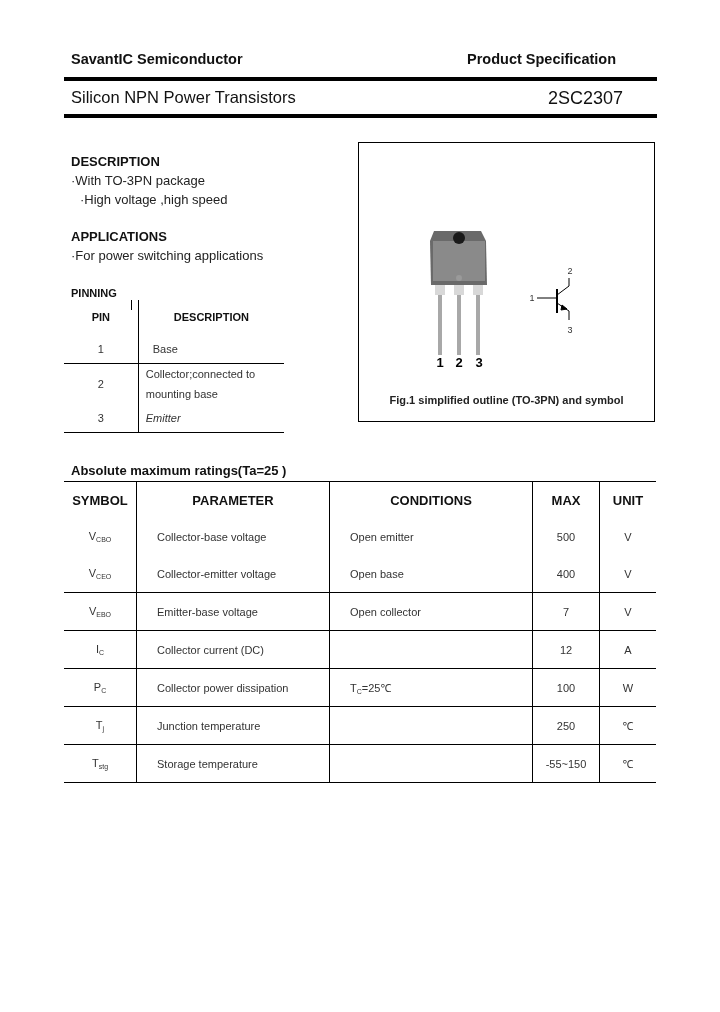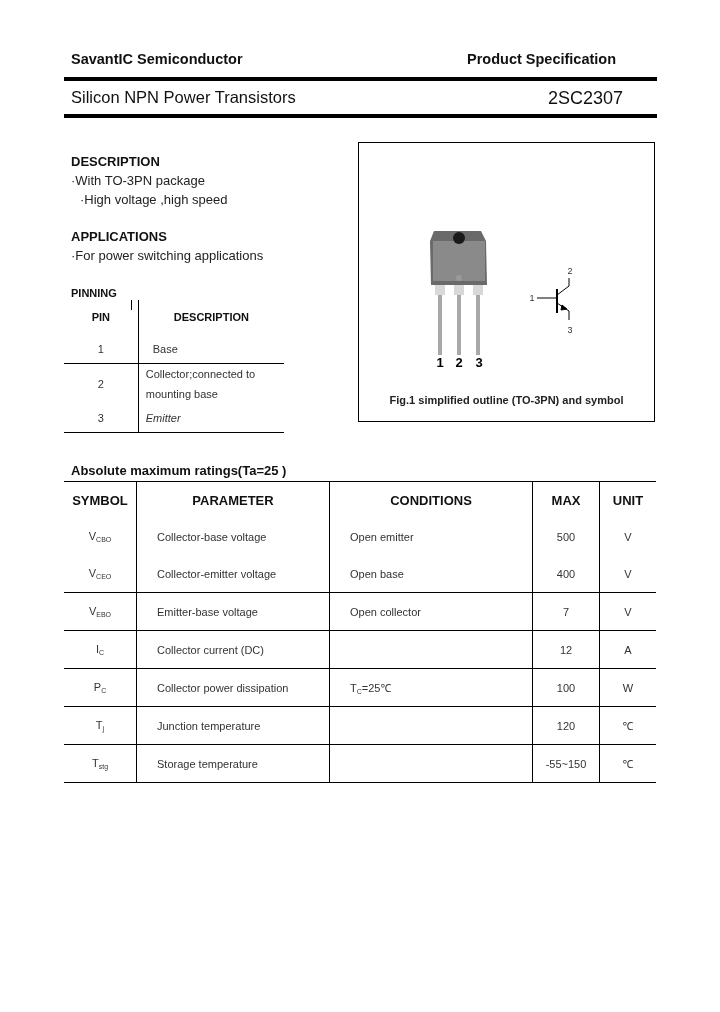--- a/index.html
+++ b/index.html
@@ -145,21 +145,21 @@
     <td class="vr c"><span>P</span><sub>C</sub></td>
     <td class="vr l">Collector power dissipation</td>
     <td class="vr l"><span>T</span><sub>C</sub><span>=25℃</span></td>
     <td class="vr c">100</td>
     <td class="c">W</td>
   </tr>
   <tr class="bl">
     <td class="vr c"><span>T</span><sub>j</sub></td>
     <td class="vr l">Junction temperature</td>
     <td class="vr l"></td>
-    <td class="vr c">120</td>
+    <td class="vr c">250</td>
     <td class="c">℃</td>
   </tr>
   <tr class="bl">
     <td class="vr c"><span>T</span><sub>stg</sub></td>
     <td class="vr l">Storage temperature</td>
     <td class="vr l"></td>
     <td class="vr c">-55~150</td>
     <td class="c">℃</td>
   </tr>
 </tbody>

